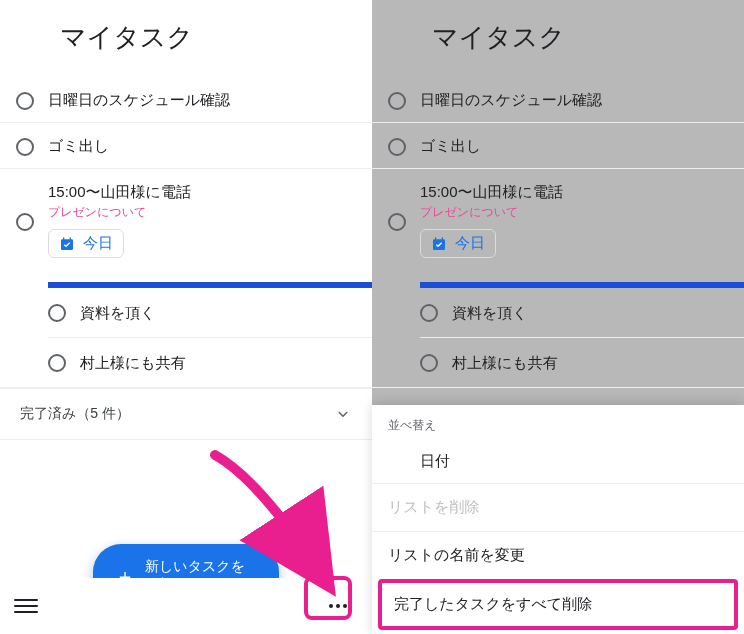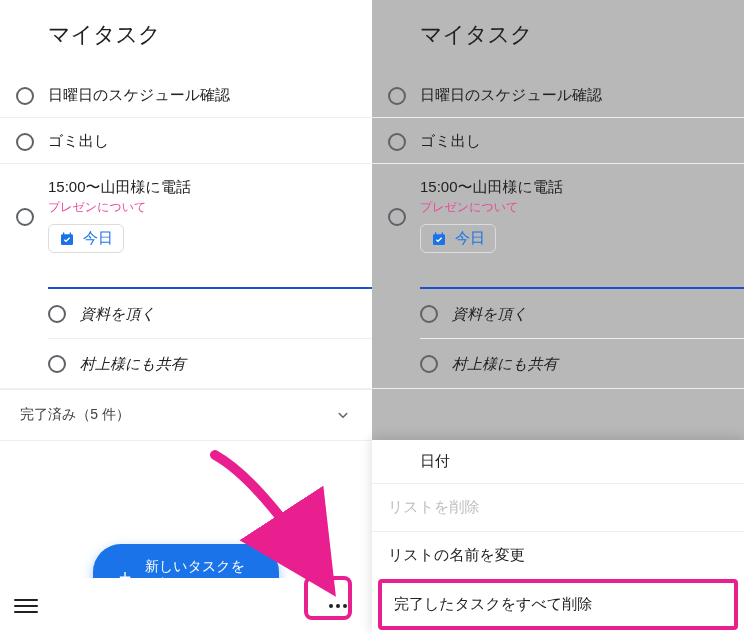--- a/index.html
+++ b/index.html
@@ -1,31 +1,31 @@
 <!DOCTYPE html>
 <html><head>
 <meta charset="utf-8">
 <style>
   * { box-sizing: border-box; margin: 0; padding: 0; }
   body { font-family: -apple-system, "Hiragino Sans", sans-serif; background: #fff; width: 744px; height: 634px; overflow: hidden; position: relative; }
   .container { display: flex; width: 744px; height: 634px; }
   .pane { width: 372px; height: 634px; position: relative; background: #fff; }
   .pane.right { background: #fff; }
   .pane.right .content { background: rgba(0,0,0,0.28); position: absolute; top:0; left:0; right:0; bottom:0; }
-  .title { font-size: 22px; font-weight: 500; padding: 20px 20px 22px 48px; color: #202124; }
+  .title { font-size: 26px; font-weight: 500; padding: 20px 20px 22px 60px; color: #202124; }
   .task-row { display: flex; align-items: center; padding: 12px 16px; border-bottom: 1px solid #eceff1; }
   .task-row.noborder { border-bottom: none; }
   .circle { width: 18px; height: 18px; border: 2px solid #5f6368; border-radius: 50%; flex-shrink: 0; margin-top: 2px; }
   .task-body { margin-left: 14px; flex: 1; }
   .task-title { font-size: 15px; color: #202124; line-height: 1.4; }
   .task-note { font-size: 12px; color: #ec4899; margin-top: 2px; }
   .date-chip { display: inline-flex; align-items: center; border: 1px solid #dadce0; border-radius: 6px; padding: 4px 10px; margin-top: 8px; gap: 8px; }
   .date-chip svg { width: 16px; height: 16px; }
   .date-chip span { font-size: 15px; color: #1a73e8; font-weight: 500; }
-  .sub-group { border-top: 2px solid #1d4ed8; margin-left: 48px; margin-top: 22px; font-style: italic; }
+  .sub-group { border-top: 6px solid #1d4ed8; margin-left: 48px; margin-top: 12px; }
   .sub-row { display: flex; align-items: center; padding: 14px 16px 14px 0; border-bottom: 1px solid #eceff1; }
   .sub-row:last-child { border-bottom: none; }
   .sub-row .circle { margin-top: 0; }
   .sub-row .task-title { margin-left: 14px; }
   .completed-row { display: flex; align-items: center; justify-content: space-between; padding: 16px 20px; border-top: 1px solid #eceff1; border-bottom: 1px solid #eceff1; }
   .completed-label { font-size: 14px; color: #3c4043; }
   .chev { width: 18px; height: 18px; }
   .bottom-bar { position: absolute; bottom: 0; left: 0; right: 0; height: 56px; display: flex; align-items: center; justify-content: space-between; padding: 0 14px; background: #fff; }
   .menu-btn { width: 24px; height: 24px; display: flex; flex-direction: column; justify-content: center; gap: 4px; }
   .menu-btn div { height: 2px; background: #202124; border-radius: 1px; }
@@ -169,20 +169,21 @@
           </div>
           <div class="sub-row">
             <div class="circle"></div>
             <div class="task-title">村上様にも共有</div>
           </div>
         </div>
       </div>
     </div>
 
     <div class="sheet">
+      <div class="sheet-sec-label">並べ替え</div>
       <div class="sheet-item">
         <span>日付</span>
       </div>
       <div class="sheet-item-plain disabled">リストを削除</div>
       <div class="sheet-item-plain section-border">リストの名前を変更</div>
       <div class="delete-highlight">
         <div class="sheet-item-plain">完了したタスクをすべて削除</div>
       </div>
     </div>
   </div>

